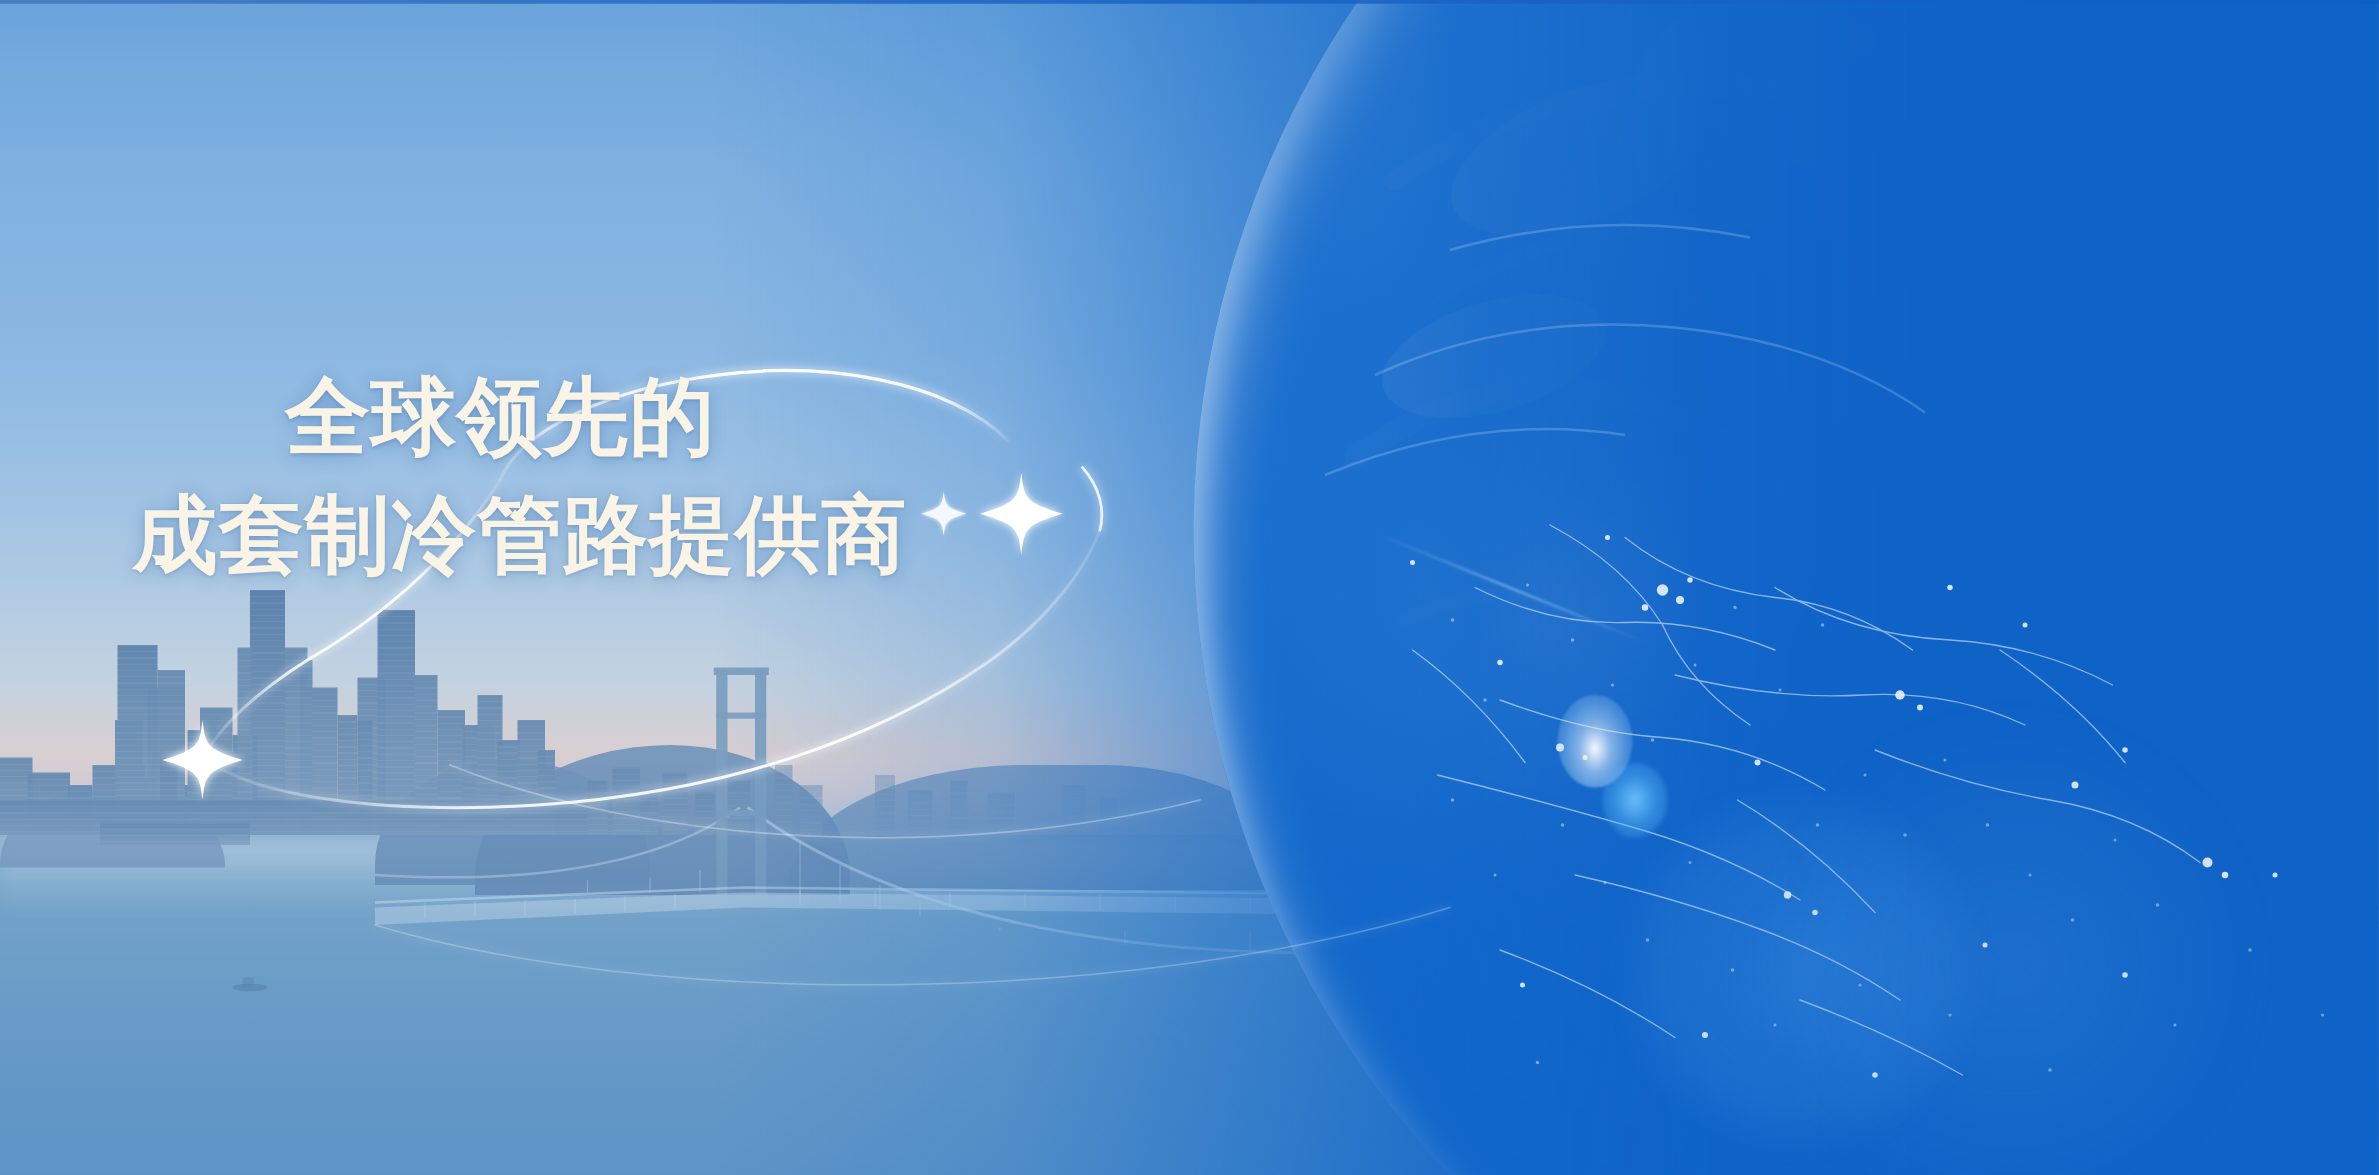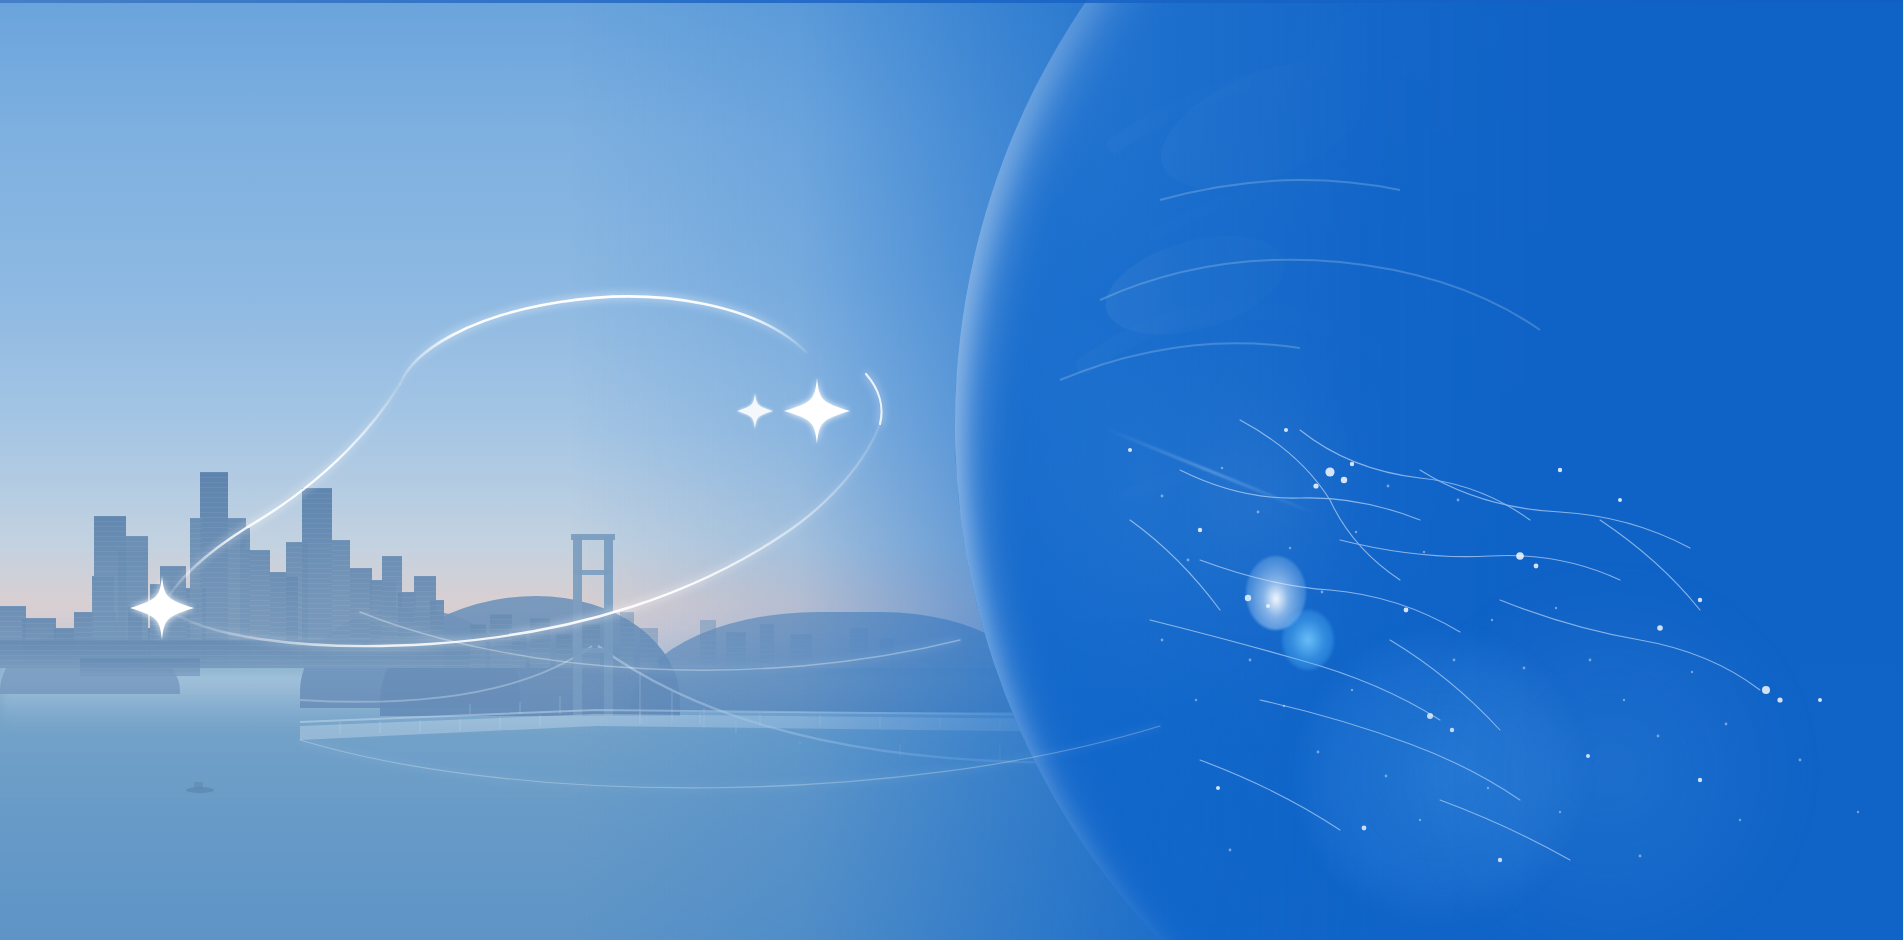--- a/index.html
+++ b/index.html
@@ -559,14 +559,18 @@
           <feMerge>
               <feMergeNode in="b"></feMergeNode>
               <feMergeNode in="SourceGraphic"></feMergeNode>
             </feMerge>
         </filter>
       </defs>
       <path d="M34 2 C 36.4 23, 37.8 25, 66 34 C 37.8 43, 36.4 45, 34 66 C 31.6 45, 30.2 43, 2 34 C 30.2 25, 31.6 23, 34 2 Z" fill="#ffffff" filter="url(#sg3)"></path>
     </svg>
   </div>
 
+  <div class="headline">
+    <div class="line1">全球领先的</div>
+    <div class="line2">成套制冷管路提供商</div>
+  </div>
 
 </div>
 
 </body></html>

